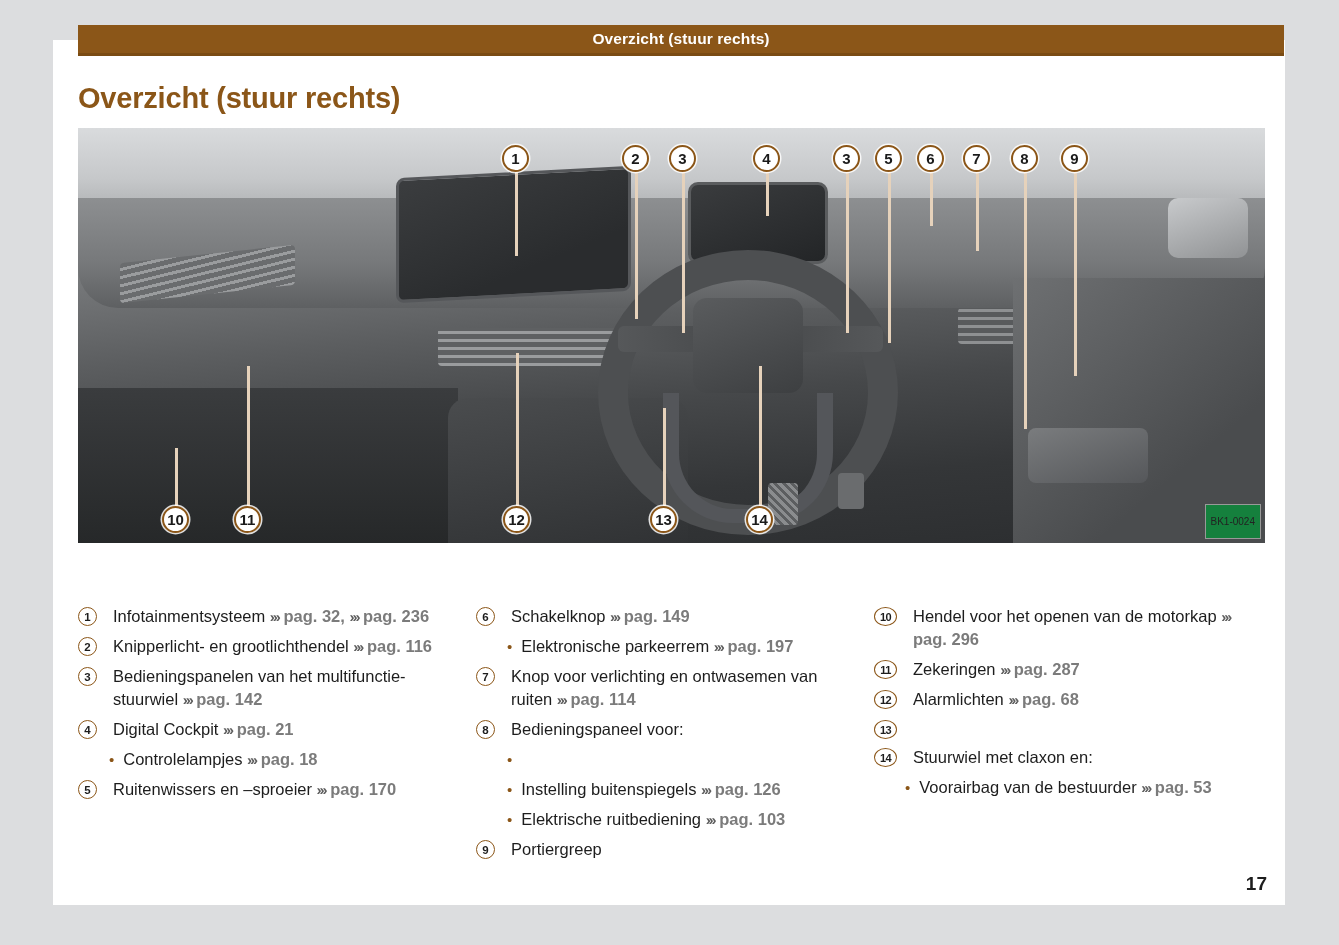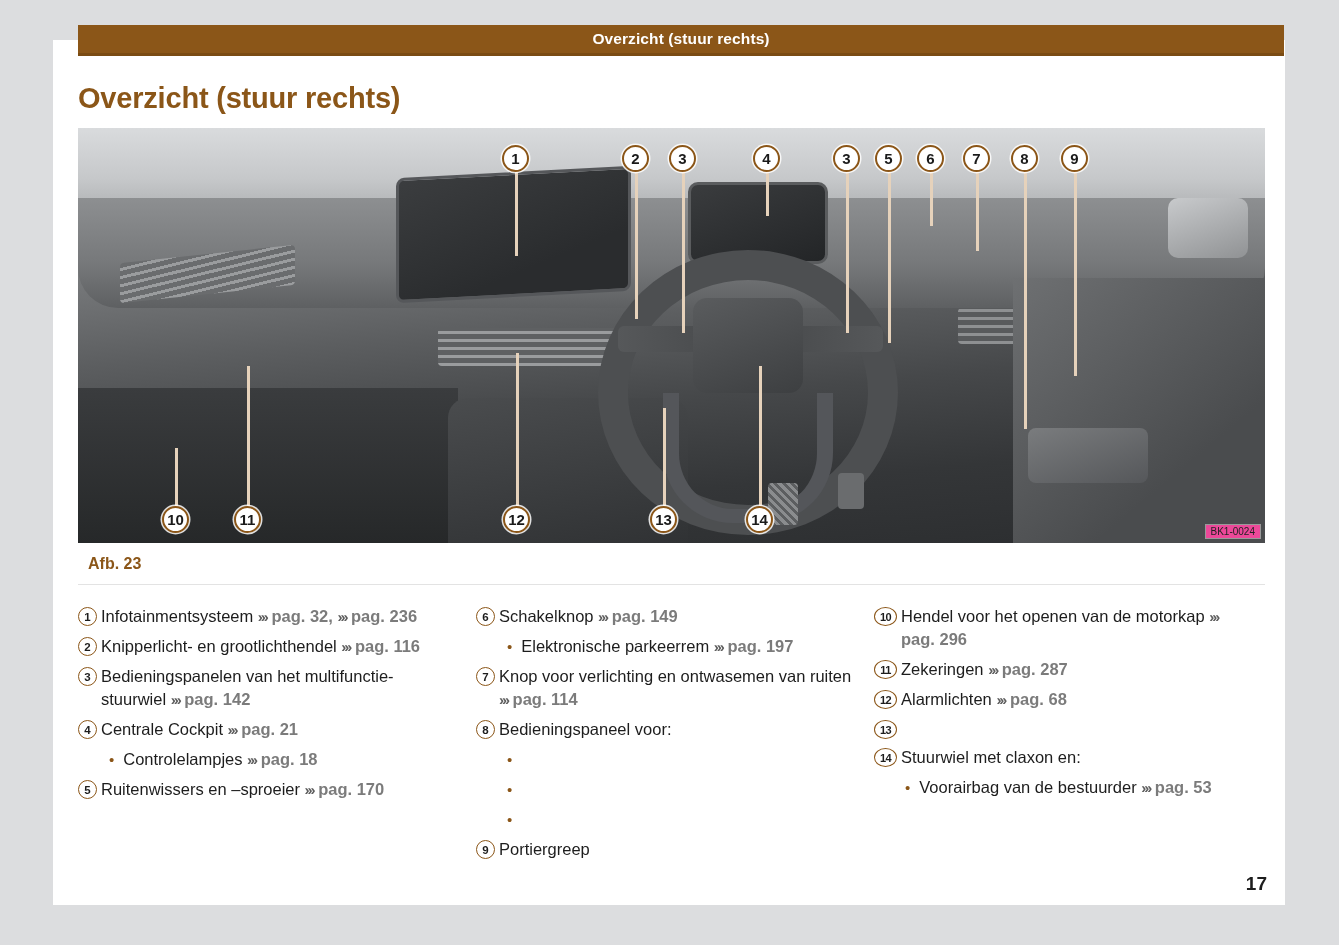--- a/index.html
+++ b/index.html
@@ -146,25 +146,25 @@
   #pedal-a { left: 690px; top: 355px; width: 30px; height: 42px;
     background: repeating-linear-gradient(45deg,#8a8c8e 0 3px,#5c5e60 3px 6px); border-radius: 4px; }
   #pedal-b { left: 760px; top: 345px; width: 26px; height: 36px;
     background: #6a6c6e; border-radius: 4px; }
   #floor-left {
     left: 0; top: 260px; width: 380px; height: 155px;
     background: linear-gradient(180deg,#3a3c3e,#262829);
   }
   #img-code {
     right: 4px; bottom: 4px;
-    background: #ec4899;
+    background: #15803d;
     border: 1px solid #999;
     color: #222;
     font-size: 10px;
-    padding: 1px 5px;
+    padding: 11px 5px;
     font-family: "Liberation Sans", sans-serif;
   }
   
   .callout { position: absolute; }
   .callout .bubble {
     position: absolute;
     width: 27px; height: 27px;
     border-radius: 50%;
     background: #ffffff;
     border: 2.5px solid #8b5618;
@@ -214,21 +214,21 @@
     border-radius: 50%;
     border: 1.3px solid #8b5618;
     color: #1d1d1d;
     font-size: 11.5px;
     font-weight: bold;
     display: flex; align-items: center; justify-content: center;
     margin-top: 2px;
   }
   .lnum.wide { width: 23px; font-size: 11px; letter-spacing: -.5px; }
   .ltext {
-    margin-left: 4px;
+    margin-left: 16px;
     font-size: 16.5px;
     line-height: 23px;
     color: #1d1d1d;
   }
   .bullet-item {
     display: flex;
     align-items: flex-start;
     margin: 6px 0 7px 31px;
   }
   .bullet-dot {
@@ -355,42 +355,39 @@
         <div class="bubble" style="left:572px;top:378px;">13</div>
       </div>
       <div class="callout">
         <div class="stem" style="left:681px;top:238px;height:140px;"></div>
         <div class="bubble" style="left:668px;top:378px;">14</div>
       </div>
 
       <div id="img-code" class="ph">BK1-0024</div>
     </div>
 
-    <div id="figure-caption">
-      <span class="cap">Afb. 23</span>
-    </div>
   </div>
 
   <div id="legend">
       <div class="legend-col">
         <div class="litem">
           <div class="lnum">1</div>
           <div class="ltext"><span>Infotainmentsysteem </span><span class="arrows">›››</span><span class="ref"> pag. 32,</span><span> </span><span class="arrows">›››</span><span class="ref"> pag. 236</span></div>
         </div>
         <div class="litem">
           <div class="lnum">2</div>
           <div class="ltext"><span>Knipperlicht- en grootlichthendel </span><span class="arrows">›››</span><span class="ref"> pag. 116</span></div>
         </div>
         <div class="litem">
           <div class="lnum">3</div>
           <div class="ltext"><span>Bedieningspanelen van het multifunctie-stuurwiel </span><span class="arrows">›››</span><span class="ref"> pag. 142</span></div>
         </div>
         <div class="litem">
           <div class="lnum">4</div>
-          <div class="ltext"><span>Centrale Cockpit </span><span class="arrows">›››</span><span class="ref"> pag. 21</span></div>
+          <div class="ltext"><span>Digital Cockpit </span><span class="arrows">›››</span><span class="ref"> pag. 21</span></div>
         </div>
         <div class="bullet-item">
           <span class="bullet-dot">•</span>
           <span class="bullet-text"><span>Controlelampjes </span><span class="arrows">›››</span><span class="ref"> pag. 18</span></span>
         </div>
         <div class="litem">
           <div class="lnum">5</div>
           <div class="ltext"><span>Ruitenwissers en –sproeier </span><span class="arrows">›››</span><span class="ref"> pag. 170</span></div>
         </div>
       </div>
@@ -409,23 +406,25 @@
         </div>
         <div class="litem">
           <div class="lnum">8</div>
           <div class="ltext"><span>Bedieningspaneel voor:</span></div>
         </div>
         <div class="bullet-item">
           <span class="bullet-dot">•</span>
         </div>
         <div class="bullet-item">
           <span class="bullet-dot">•</span>
-        </div>
-        <div class="bullet-item">
-          <span class="bullet-dot">•</span>
+          <span class="bullet-text"><span>Instelling buitenspiegels </span><span class="arrows">›››</span><span class="ref"> pag. 126</span></span>
+        </div>
+        <div class="bullet-item">
+          <span class="bullet-dot">•</span>
+          <span class="bullet-text"><span>Elektrische ruitbediening </span><span class="arrows">›››</span><span class="ref"> pag. 103</span></span>
         </div>
         <div class="litem">
           <div class="lnum">9</div>
           <div class="ltext"><span>Portiergreep</span></div>
         </div>
       </div>
       <div class="legend-col">
         <div class="litem">
           <div class="lnum wide">10</div>
           <div class="ltext"><span>Hendel voor het openen van de motorkap </span><span class="arrows">›››</span><span class="ref"> pag. 296</span></div>

